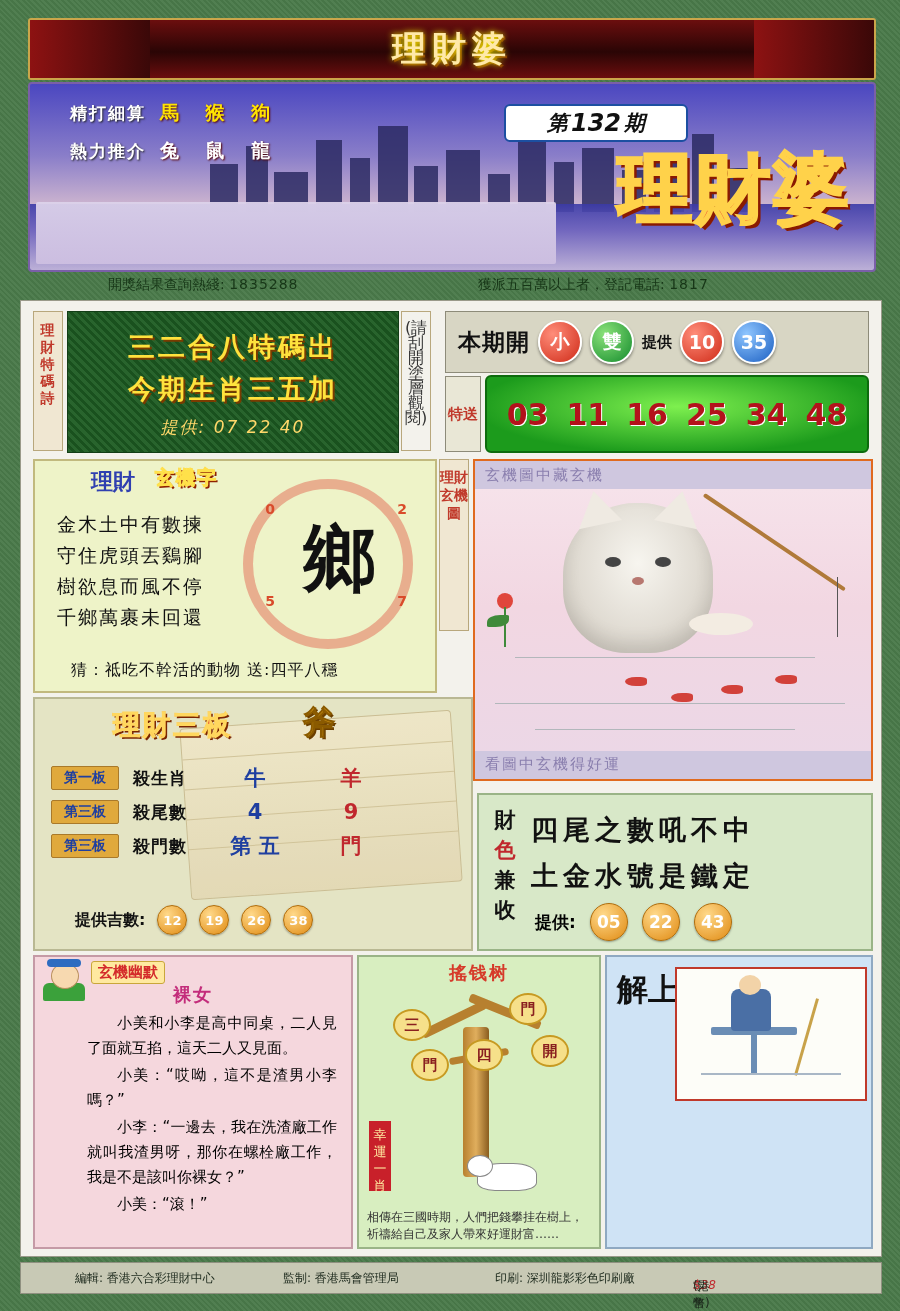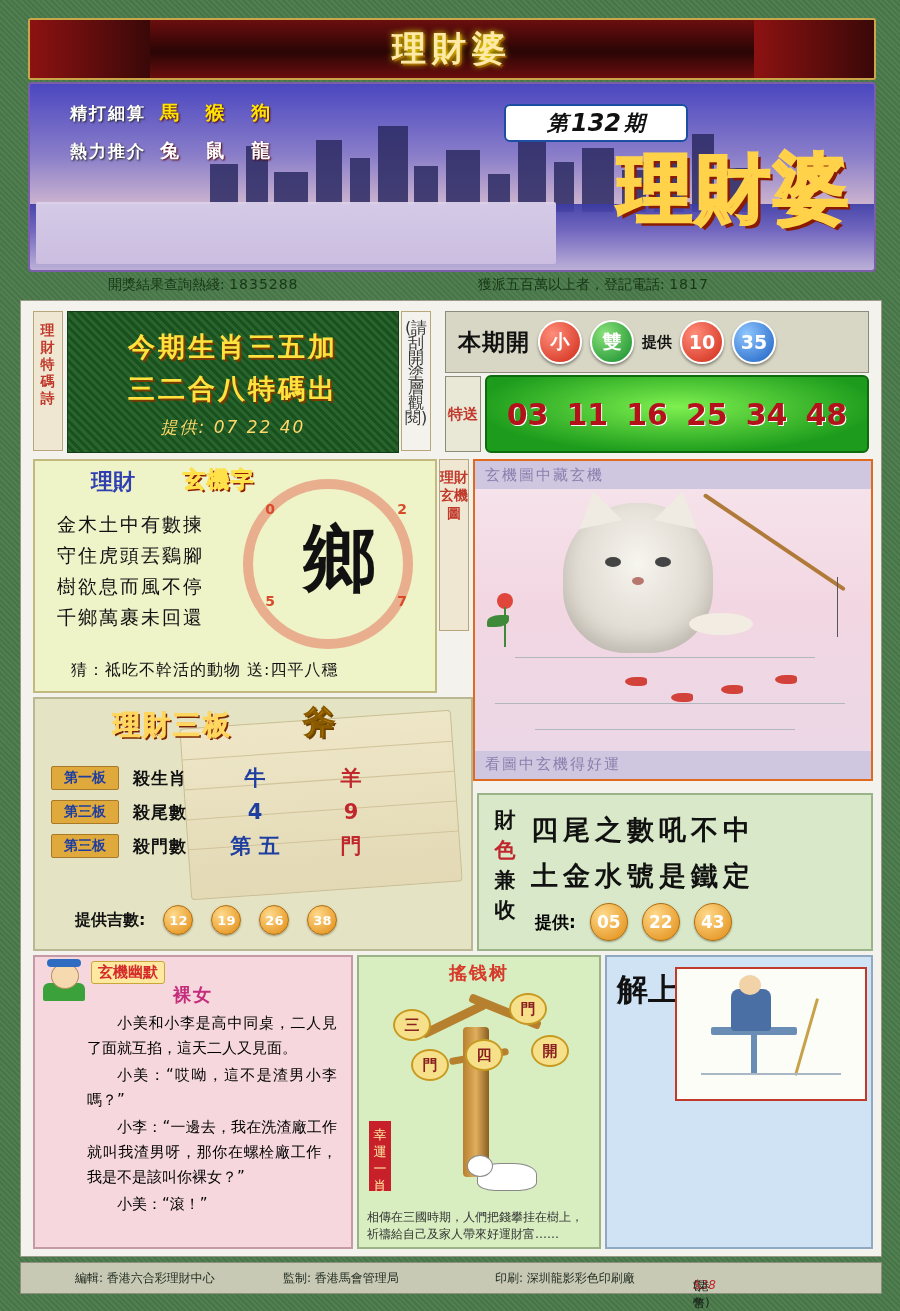--- a/index.html
+++ b/index.html
@@ -168,22 +168,22 @@
 
   
   .xuanji{
     position:absolute;left:12px;top:158px;width:400px;height:230px;
     background:#eef3c8;border:2px solid #c1b97e;
   }
   .xuanji .hd{
     position:absolute;left:56px;top:6px;font-size:22px;font-weight:bold;color:#2f3fb0;
   }
   .xuanji .hd2{
-    position:absolute;left:120px;top:4px;font-size:22px;font-weight:bold;color:#e63a1f;
-    -webkit-text-stroke:1px #ffe14a;text-shadow:2px 2px 0 #8e2000;letter-spacing:2px;margin-left:28px;
+    position:absolute;left:120px;top:4px;font-size:19px;font-weight:bold;color:#e63a1f;
+    -webkit-text-stroke:1px #ffe14a;text-shadow:2px 2px 0 #8e2000;letter-spacing:2px;
   }
   .xuanji .circ{
     position:absolute;right:22px;top:18px;width:150px;height:150px;border-radius:50%;
     border:10px solid rgba(225,90,70,.45);
   }
   .xuanji .lines{
     position:absolute;left:22px;top:48px;font-size:19px;color:#111;line-height:31px;letter-spacing:2px;
   }
   .xuanji .bigchar{
     position:absolute;right:60px;top:50px;font-size:72px;font-weight:bold;color:#111;
@@ -264,21 +264,21 @@
   .sb-rows{position:absolute;left:16px;top:62px;width:404px;}
   .sb-row{display:flex;align-items:center;height:34px;}
   .sb-badge{
     width:66px;height:22px;background:#e0a93c;border:1px solid #a9792a;border-radius:2px;
     font-size:14px;font-weight:bold;color:#1f3fa0;display:flex;align-items:center;justify-content:center;
   }
   .sb-key{width:74px;margin-left:14px;font-size:17px;color:#111;font-weight:bold;letter-spacing:1px;}
   .sb-v1{width:96px;text-align:center;font-size:21px;font-weight:bold;color:#1f3fa0;}
   .sb-v2{width:96px;text-align:center;font-size:21px;font-weight:bold;color:#c0272d;}
   .sb-lucky{
-    position:absolute;left:40px;bottom:14px;display:flex;align-items:center;gap:18px;
+    position:absolute;left:40px;bottom:14px;display:flex;align-items:center;gap:12px;
     font-size:16px;font-weight:bold;color:#111;
   }
   .oball{
     width:28px;height:28px;border-radius:50%;
     background:radial-gradient(circle at 34% 30%,#ffd98a,#e08a12);
     border:1px solid #b06d0c;color:#fff;font-size:13px;font-weight:bold;
     display:flex;align-items:center;justify-content:center;
     box-shadow:0 1px 2px rgba(0,0,0,.35);
   }
 
@@ -442,22 +442,22 @@
       <span>獲派五百萬以上者，登記電話:</span>
       <span class="n">1817</span>
     </span>
   </div>
 
   <div class="card">
 
     <div class="poem-wrap">
       <div class="poem-side">理財特碼詩</div>
       <div class="poem-green">
+        <div class="l">三二合八特碼出</div>
         <div class="l">今期生肖三五加</div>
-        <div class="l">三二合八特碼出</div>
         <div class="sup">提供: 07 22 40</div>
       </div>
       <div class="poem-note">(請刮開塗層觀閱)</div>
     </div>
 
     <div class="open-wrap">
       <div class="open-top">
         <span class="lab">本期開</span>
         <span class="ball red">小</span>
         <span class="ball green">雙</span>

